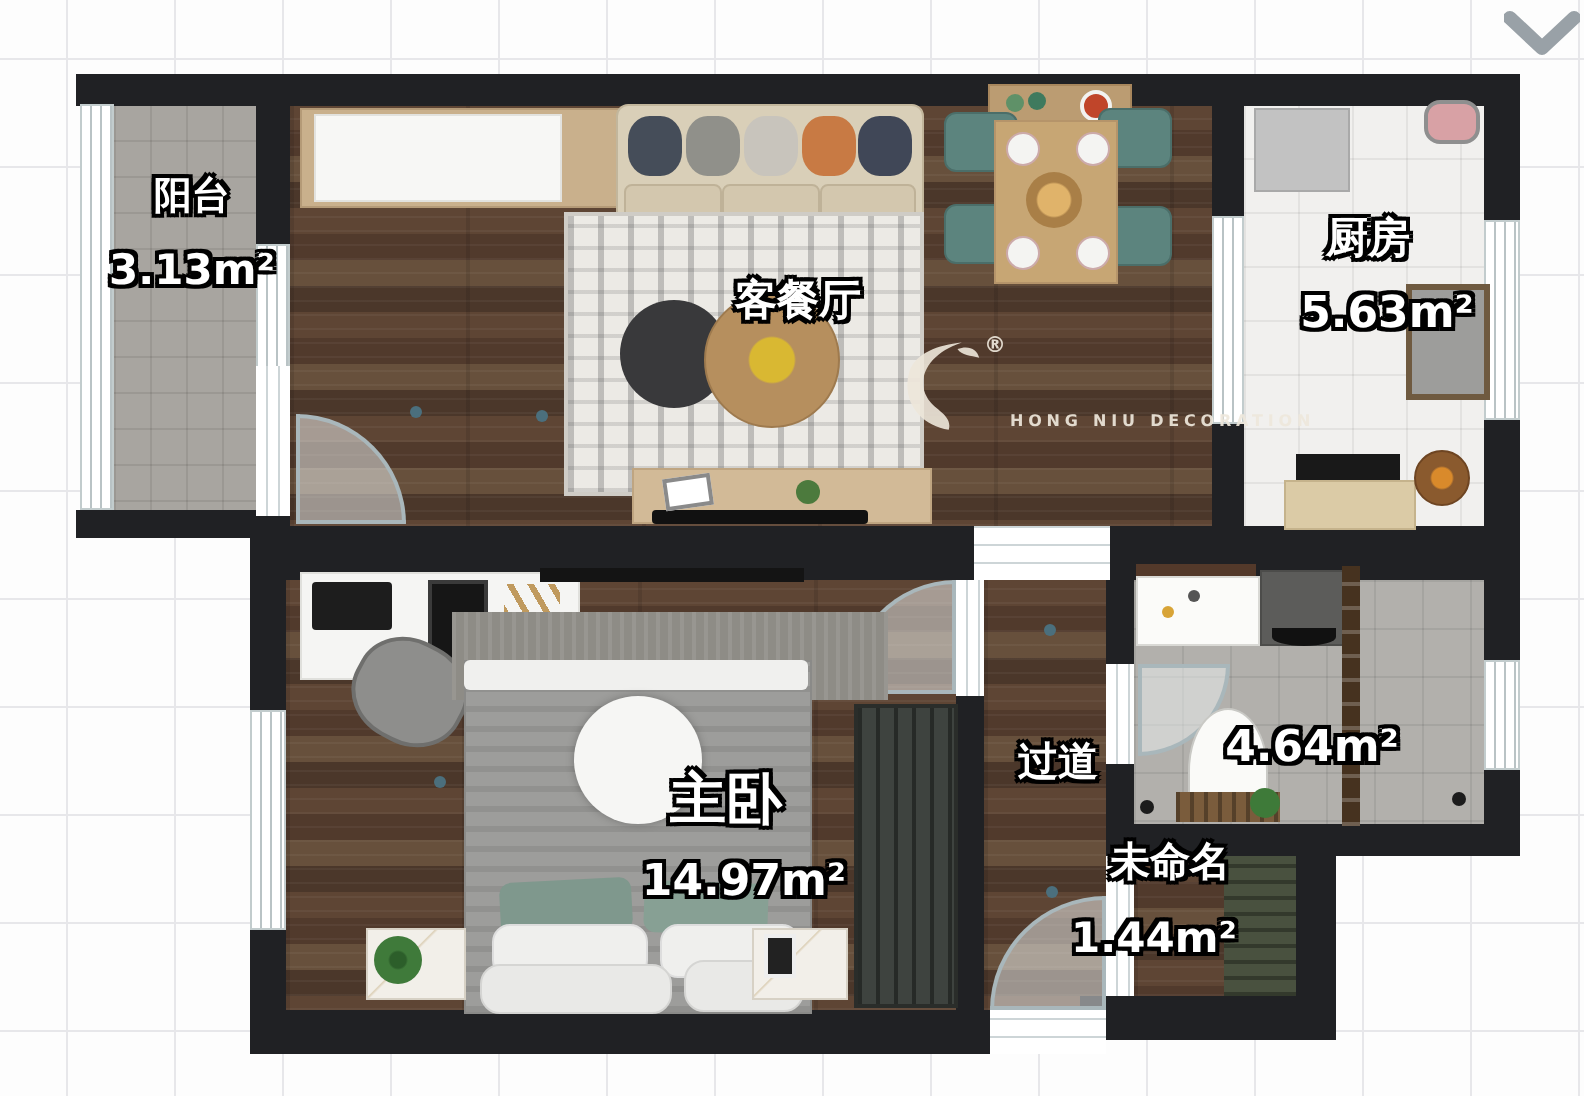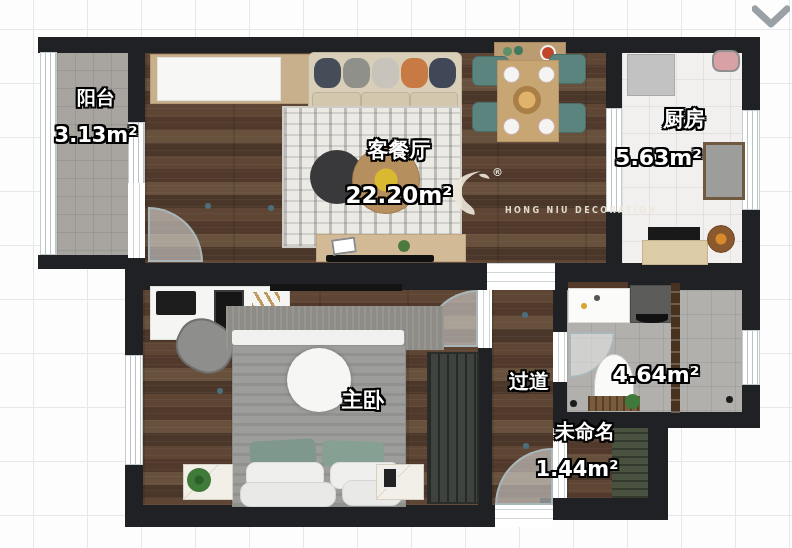--- a/index.html
+++ b/index.html
@@ -184,24 +184,24 @@
 
   <div class="dot" style="left:205px;top:203px;"></div>
   <div class="dot" style="left:268px;top:205px;"></div>
   <div class="dot" style="left:522px;top:312px;"></div>
   <div class="dot" style="left:217px;top:388px;"></div>
   <div class="dot" style="left:523px;top:443px;"></div>
 
   <div class="lbl" style="left:96px;top:98px;font-size:19px;">阳台</div>
   <div class="lbl" style="left:96px;top:135px;font-size:21px;">3.13m²</div>
   <div class="lbl" style="left:399px;top:150px;font-size:21px;text-align:right;">客餐厅</div>
-  <div class="lbl" style="left:399px;top:195px;font-size:23px;">22.20m²</div>
   <div class="lbl" style="left:684px;top:119px;font-size:21px;">厨房</div>
-  <div class="lbl" style="left:650px;top:157px;font-size:22px;padding-left:17px;">5.63m²</div>
-  <div class="lbl" style="left:363px;top:400px;font-size:21px;">主卧</div>
+  <div class="lbl" style="left:685px;top:157px;font-size:22px;padding-left:17px;">5.63m²</div>
+  <div class="lbl" style="left:363px;top:400px;font-size:28px;">主卧</div>
+  <div class="lbl" style="left:372px;top:441px;font-size:22px;">14.97m²</div>
   <div class="lbl" style="left:529px;top:381px;font-size:20px;">过道</div>
   <div class="lbl" style="left:656px;top:374px;font-size:22px;">4.64m²</div>
   <div class="lbl" style="left:585px;top:431px;font-size:20px;">未命名</div>
   <div class="lbl" style="left:577px;top:469px;font-size:21px;">1.44m²</div>
 
   <div class="abs" style="left:448px;top:166px;width:180px;height:52px;">
     <svg width="44" height="48" viewBox="0 0 40 44" style="position:absolute;left:0;top:2px;opacity:.9;">
       <path d="M30 3 C15 8 9 19 14 28 C17 34 26 36 24 43 C11 41 2 30 6 16 C9 8 19 4 30 3 Z" fill="#eee7db"></path>
       <path d="M28 6 C33 4 37 6 38 10 C34 9 30 9 28 6 Z" fill="#eee7db"></path>
     </svg>

